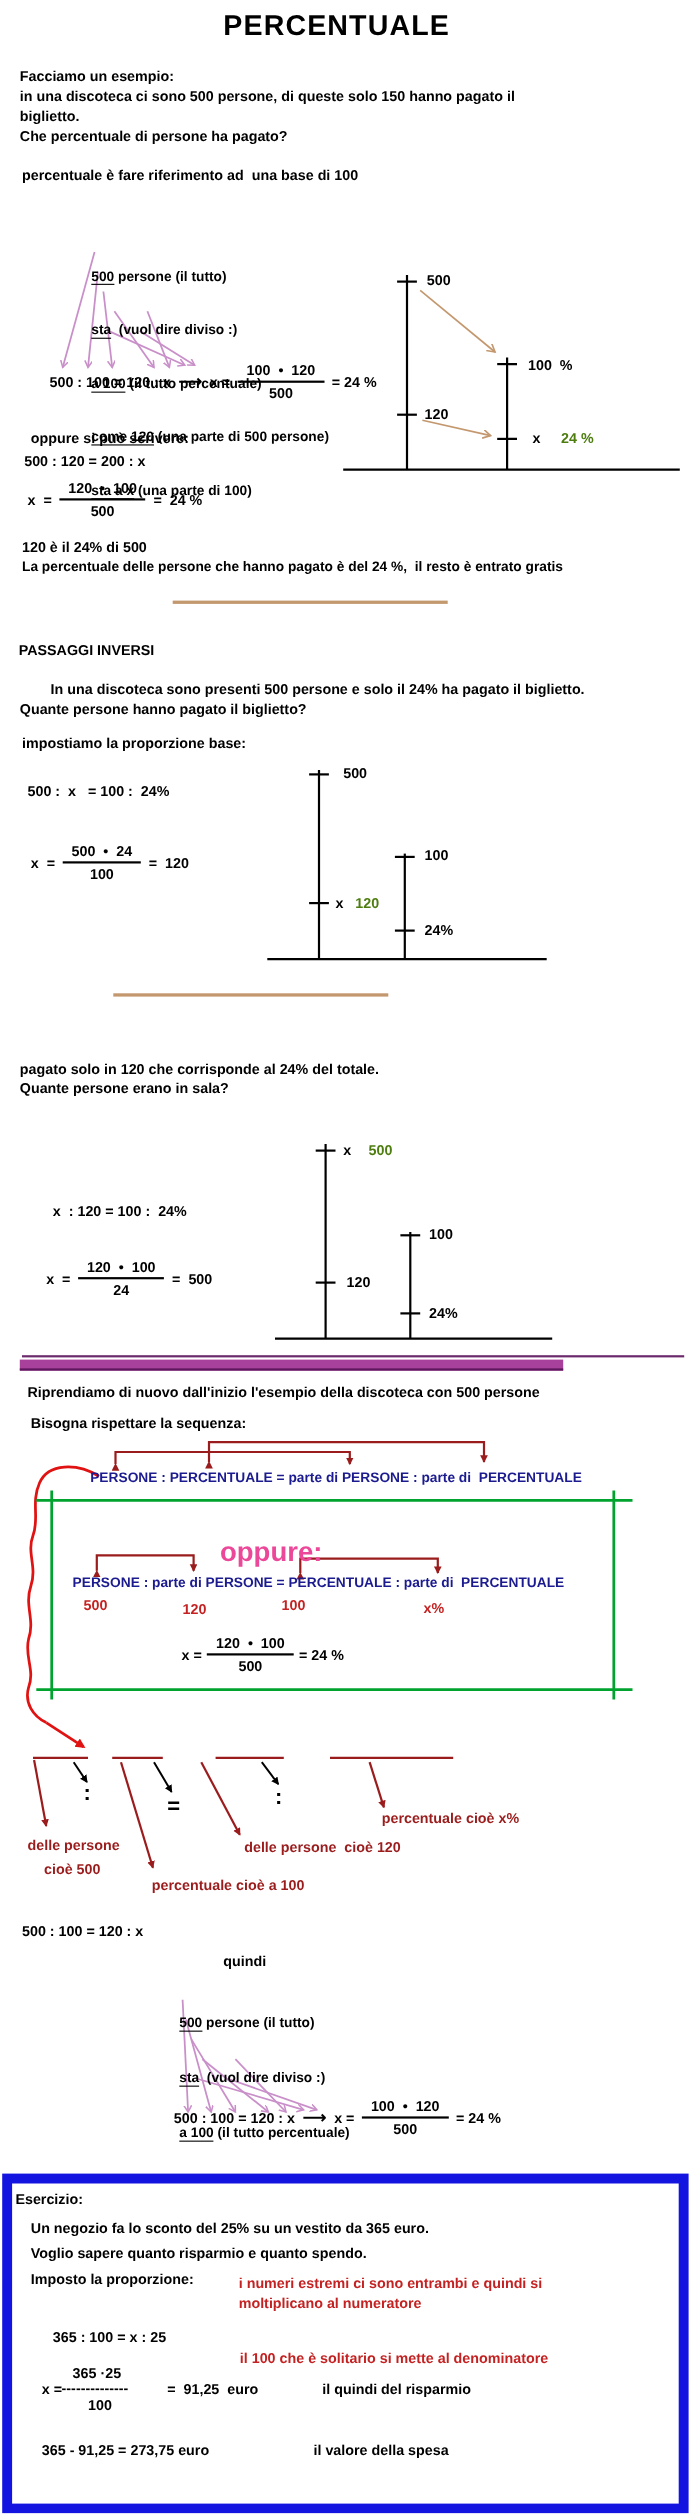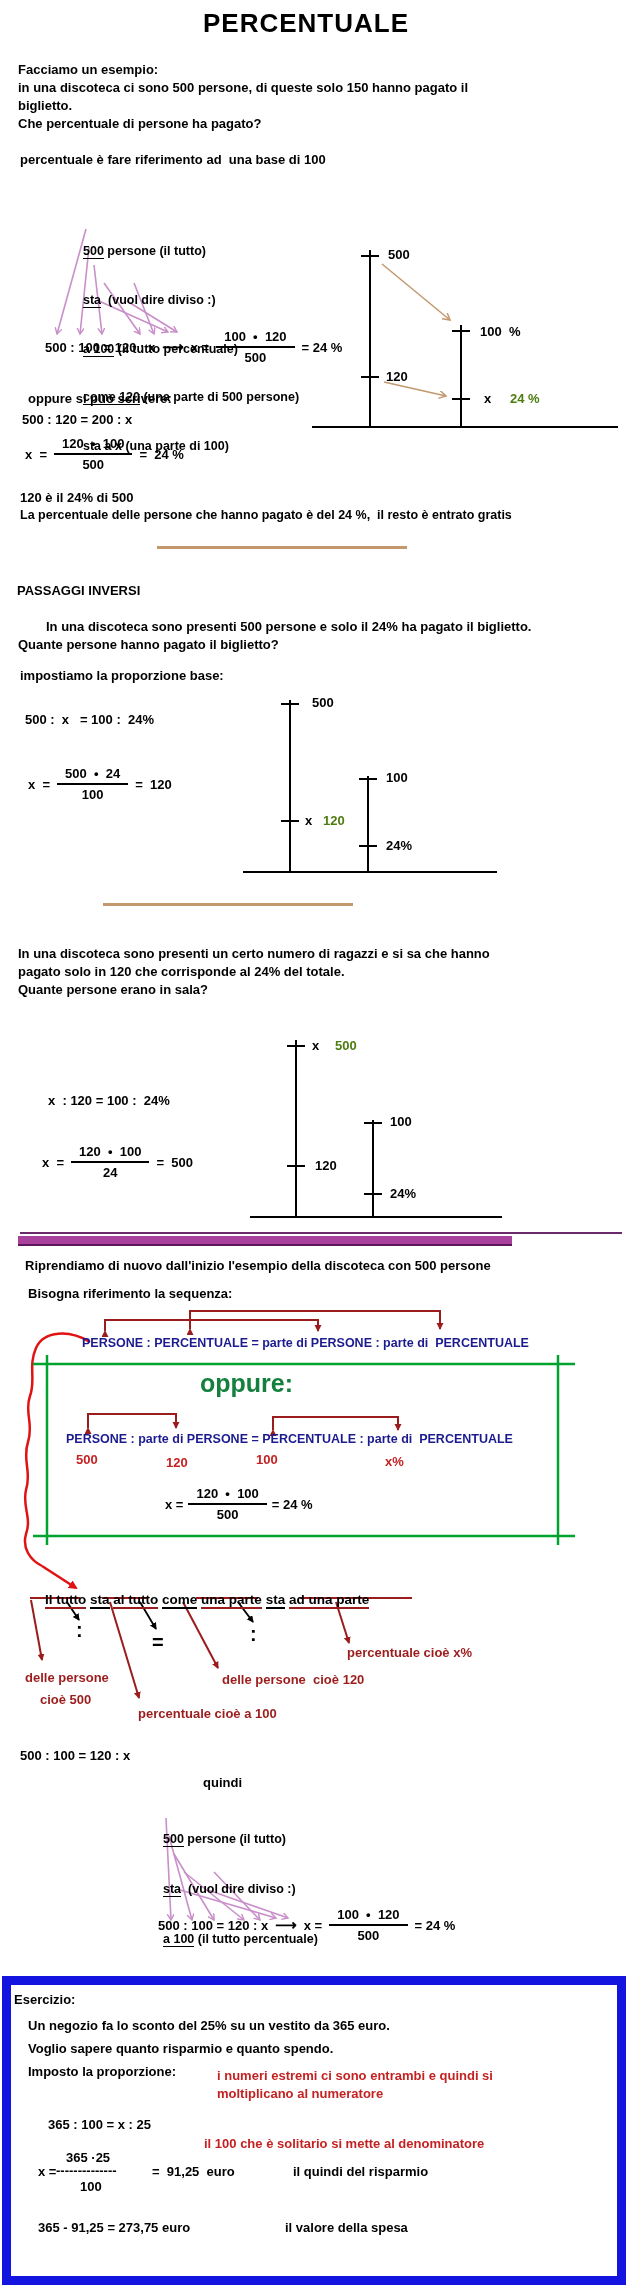--- a/index.html
+++ b/index.html
@@ -4,21 +4,21 @@
 <style>
   html,body{margin:0;padding:0;background:#fff;}
   #page{position:relative;width:628px;height:2285px;background:#ffffff;
         font-family:"Liberation Sans",sans-serif;font-weight:bold;color:#000;overflow:hidden;}
   .t{position:absolute;white-space:pre;font-size:13px;line-height:1.2;}
   .title{font-size:26px;letter-spacing:1px;}
   .orange{color:#4d7c0f;}
   .red{color:#c42222;}
   .dred{color:#9b1c1c;}
   .navy{color:#1b1b8f;font-size:12.5px;}
-  .green{color:#15803d;font-size:25px;}
+  .green{color:#ec4899;font-size:25px;margin-top:28px;}
   .row{position:absolute;display:flex;align-items:center;gap:7px;font-size:13px;white-space:pre;}
   .frac{display:inline-block;text-align:center;vertical-align:middle;}
   .frac .num{display:block;border-bottom:2px solid #000;padding:0 8px 2px;}
   .frac .den{display:block;padding-top:2px;}
   .arrowg{font-size:15px;}
   .wl{white-space:pre;font-size:12.5px;line-height:17.5px;}
   .u{border-bottom:1.5px solid #000;}
   .sep-tan{position:absolute;height:3px;background:#c3986f;}
   .sep-thin{position:absolute;height:2px;background:#6b2a6b;}
   .sep-band{position:absolute;height:8px;background:#a8419b;border-bottom:2px solid #5e175e;}
@@ -202,58 +202,54 @@
   </div>
 
   <div class="t" style="left:312px;top:695px;">500</div>
   <div class="t" style="left:305px;top:813px;">x</div>
   <div class="t orange" style="left:323px;top:813px;">120</div>
   <div class="t" style="left:386px;top:770px;">100</div>
   <div class="t" style="left:386px;top:838px;">24%</div>
 
   <div class="sep-tan" style="left:103px;top:903px;width:250px;"></div>
 
-  <div class="t" style="left:18px;top:946px;">In una discoteca sono presenti un certo numero di ragazzi e si sa che hanno</div>
   <div class="t" style="left:18px;top:964px;">pagato solo in 120 che corrisponde al 24% del totale.</div>
   <div class="t" style="left:18px;top:982px;">Quante persone erano in sala?</div>
   <div class="t" style="left:48px;top:1093px;">x  : 120 = 100 :  24%</div>
   <div class="row" style="left:42px;top:1140px;height:44px;">
     <span>x  =</span>
     <span class="frac"><span class="num">120  •  100</span><span class="den">24</span></span>
     <span>=  500</span>
   </div>
 
   <div class="t" style="left:312px;top:1038px;">x</div>
   <div class="t orange" style="left:335px;top:1038px;">500</div>
   <div class="t" style="left:315px;top:1158px;">120</div>
   <div class="t" style="left:390px;top:1114px;">100</div>
   <div class="t" style="left:390px;top:1186px;">24%</div>
 
   <div class="sep-thin" style="left:20px;top:1232px;width:602px;"></div>
   <div class="sep-band" style="left:18px;top:1236px;width:494px;"></div>
 
   <div class="t" style="left:25px;top:1258px;">Riprendiamo di nuovo dall'inizio l'esempio della discoteca con 500 persone</div>
-  <div class="t" style="left:28px;top:1286px;">Bisogna riferimento la sequenza:</div>
+  <div class="t" style="left:28px;top:1286px;">Bisogna rispettare la sequenza:</div>
   <div class="t navy" style="left:82px;top:1336px;">PERSONE : PERCENTUALE = parte di PERSONE : parte di  PERCENTUALE</div>
 
   <div class="t green" style="left:200px;top:1368px;">oppure:</div>
   <div class="t navy" style="left:66px;top:1432px;">PERSONE : parte di PERSONE = PERCENTUALE : parte di  PERCENTUALE</div>
   <div class="t red" style="left:76px;top:1452px;">500</div>
   <div class="t red" style="left:166px;top:1455px;">120</div>
   <div class="t red" style="left:256px;top:1452px;">100</div>
   <div class="t red" style="left:385px;top:1454px;">x%</div>
   <div class="row" style="left:165px;top:1482px;height:44px;gap:5px;">
     <span>x =</span>
     <span class="frac"><span class="num">120  •  100</span><span class="den">500</span></span>
     <span>= 24 %</span>
   </div>
 
-  <div class="t" style="left:30px;top:1576px;font-size:13.5px;">
-    <span class="u-r">Il tutto</span><span> </span><span class="u-b">sta</span><span> </span><span class="u-r">al tutto</span><span> </span><span class="u-b">come</span><span> </span><span class="u-r">una parte</span><span> </span><span class="u-b">sta</span><span> </span><span class="u-r">ad una parte</span>
-  </div>
   <div class="t bigsym" style="left:76px;top:1618px;">:</div>
   <div class="t bigsym" style="left:152px;top:1630px;">=</div>
   <div class="t bigsym" style="left:250px;top:1622px;">:</div>
   <div class="t dred" style="left:25px;top:1670px;">delle persone</div>
   <div class="t dred" style="left:40px;top:1692px;">cioè 500</div>
   <div class="t dred" style="left:138px;top:1706px;">percentuale cioè a 100</div>
   <div class="t dred" style="left:222px;top:1672px;">delle persone  cioè 120</div>
   <div class="t dred" style="left:347px;top:1645px;">percentuale cioè x%</div>
 
   <div class="t" style="left:20px;top:1748px;">500 : 100 = 120 : x</div>
@@ -274,21 +270,21 @@
   </div>
 
   <div class="exbox"></div>
   <div class="t" style="left:14px;top:1992px;">Esercizio:</div>
   <div class="t" style="left:28px;top:2018px;">Un negozio fa lo sconto del 25% su un vestito da 365 euro.</div>
   <div class="t" style="left:28px;top:2041px;">Voglio sapere quanto risparmio e quanto spendo.</div>
   <div class="t" style="left:28px;top:2064px;">Imposto la proporzione:</div>
   <div class="t red" style="left:217px;top:2068px;">i numeri estremi ci sono entrambi e quindi si</div>
   <div class="t red" style="left:217px;top:2086px;">moltiplicano al numeratore</div>
   <div class="t" style="left:48px;top:2117px;">365 : 100 = x : 25</div>
-  <div class="t red" style="left:204px;top:2136px;">il 100 che è solitario si mette al denominatore</div>
+  <div class="t red" style="left:218px;top:2136px;">il 100 che è solitario si mette al denominatore</div>
 
   <div class="t" style="left:38px;top:2164px;">x =</div>
   <div class="t" style="left:66px;top:2150px;">365 ·25</div>
   <div class="t" style="left:56px;top:2163px;letter-spacing:0;">--------------</div>
   <div class="t" style="left:80px;top:2179px;">100</div>
   <div class="t" style="left:152px;top:2164px;">=  91,25  euro</div>
   <div class="t" style="left:293px;top:2164px;">il quindi del risparmio</div>
   <div class="t" style="left:38px;top:2220px;">365 - 91,25 = 273,75 euro</div>
   <div class="t" style="left:285px;top:2220px;">il valore della spesa</div>
 

